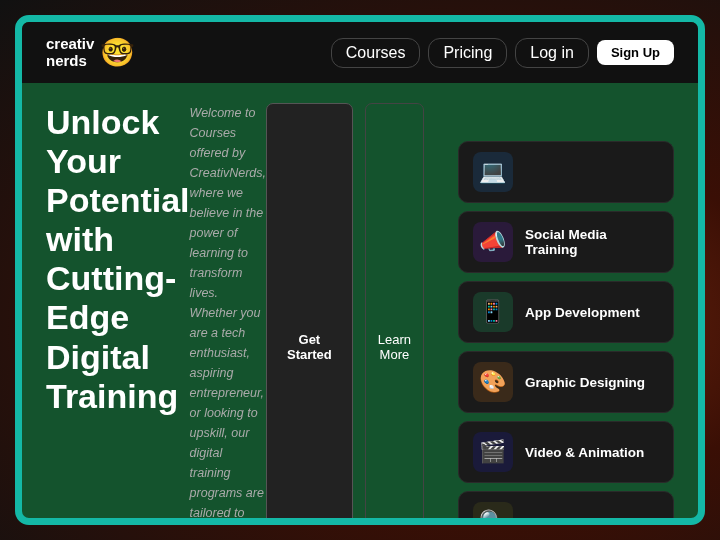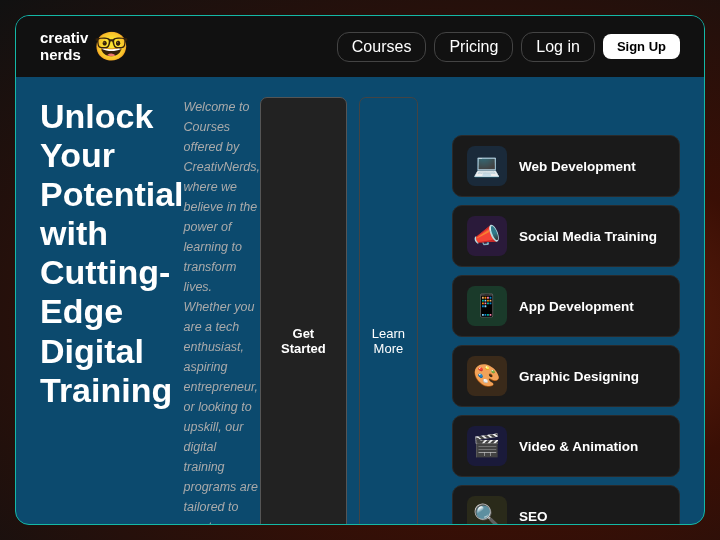--- a/index.html
+++ b/index.html
@@ -12,26 +12,26 @@
       color: #fff;
       overflow: hidden;
       display: flex;
       align-items: center;
       justify-content: center;
     }
 
     .window {
       width: 690px;
       height: 510px;
-      background: #0c4a6e;
+      background: #14532d;
       border-radius: 14px;
       overflow: hidden;
       display: flex;
       flex-direction: column;
-      border: 1px solid #14b8a6;
+      border: 7px solid #14b8a6;
     }
 
     
     .header {
       display: flex;
       align-items: center;
       justify-content: space-between;
       padding: 14px 24px;
       background: #111;
       flex-shrink: 0;
@@ -212,21 +212,20 @@
       <div class="cta-buttons">
         <button class="btn-primary">Get Started</button>
         <button class="btn-secondary">Learn More</button>
       </div>
     </section>
 
     <aside class="right">
 
     <div class="course-card">
           <div class="course-icon icon-web">💻</div>
-          <span class="course-name">Web Development</span>
         </div>
         <div class="course-card">
           <div class="course-icon icon-smm">📣</div>
           <span class="course-name">Social Media Training</span>
         </div>
         <div class="course-card">
           <div class="course-icon icon-app">📱</div>
           <span class="course-name">App Development</span>
         </div>
         <div class="course-card">

